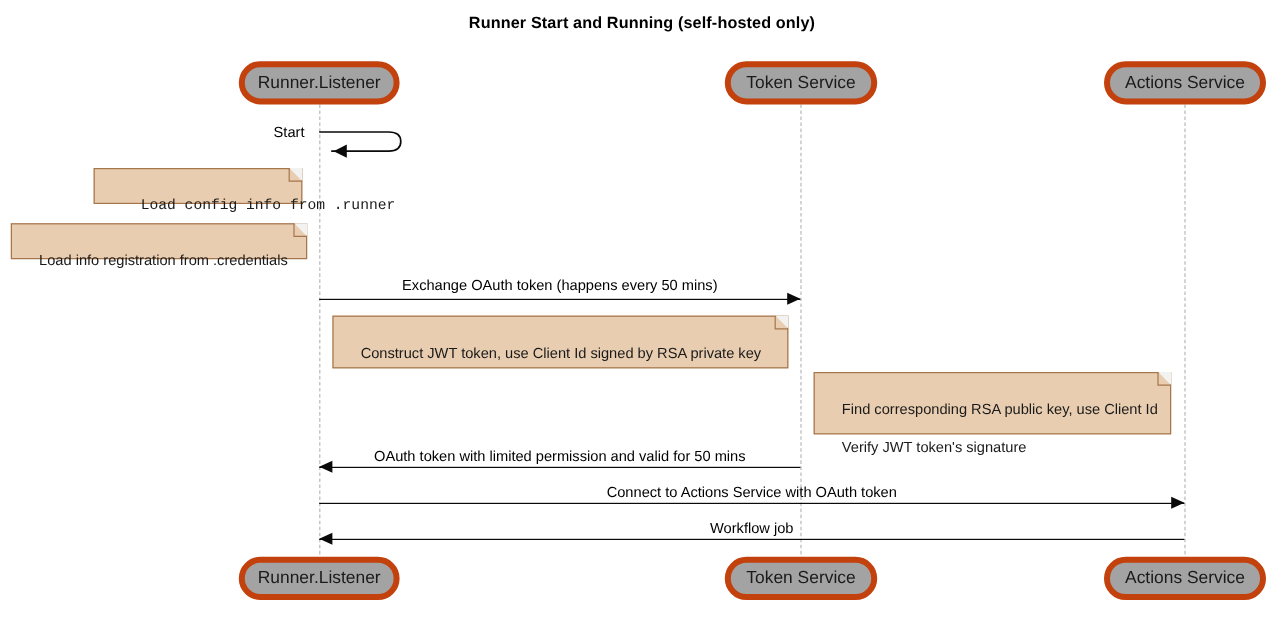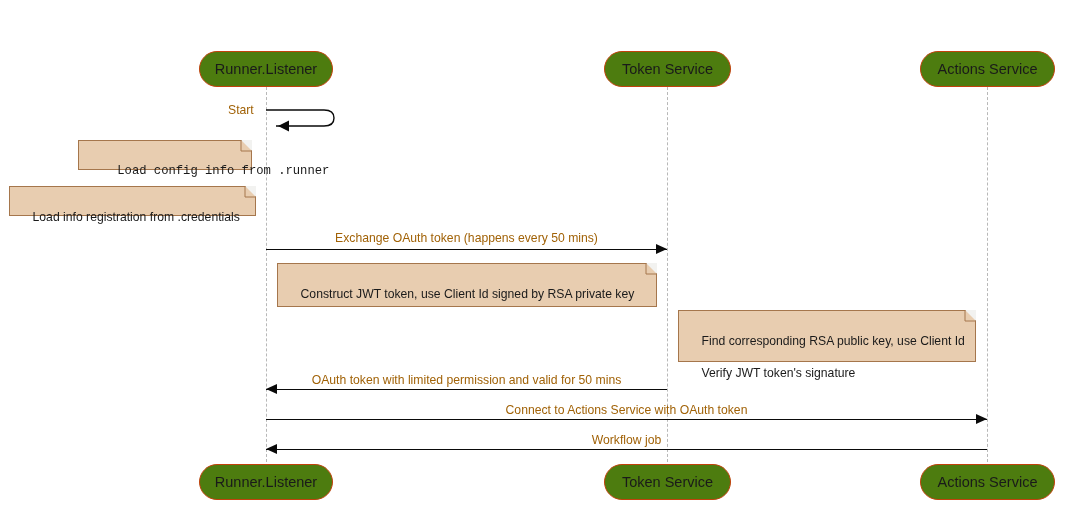--- a/index.html
+++ b/index.html
@@ -38,22 +38,22 @@
   .lifeline {
     position: absolute;
     width: 0;
     border-left: 1px dashed #b8b8b8;
   }
 
   
   .participant {
     position: absolute;
     height: 36px;
-    background: #4d7c0f;
-    border: 1px solid #c2410c;
+    background: #a3a3a3;
+    border: 5px solid #c2410c;
     border-radius: 18px;
     display: flex;
     align-items: center;
     justify-content: center;
     box-sizing: border-box;
   }
   .participant-label {
     font-size: 14.5px;
     color: #1a1a1a;
     white-space: nowrap;
@@ -92,21 +92,21 @@
 
   
   .msg {
     position: absolute;
     height: 0;
     border-top: 1.4px solid #0a0a0a;
   }
   .msg-label {
     position: absolute;
     font-size: 12.2px;
-    color: #a16207;
+    color: #000000;
     white-space: nowrap;
     line-height: 1;
   }
   .msg-label.center {
     text-align: center;
   }
   .arrowhead {
     position: absolute;
     width: 0;
     height: 0;
@@ -129,20 +129,21 @@
   .self-loop svg {
     display: block;
     overflow: visible;
   }
 </style>
 </head>
 <body>
 
 <div id="diagram-root">
 
+  <div class="diagram-title">Runner Start and Running (self-hosted only)</div>
 
   <div class="lifeline" style="left:266px; top:87px; height:375px;"></div>
   <div class="lifeline" style="left:667px; top:87px; height:375px;"></div>
   <div class="lifeline" style="left:987px; top:87px; height:375px;"></div>
 
   <div class="participant" style="left:199px; top:51px; width:134px;">
     <span class="participant-label">Runner.Listener</span>
   </div>
   <div class="participant" style="left:604px; top:51px; width:127px;">
     <span class="participant-label">Token Service</span>

